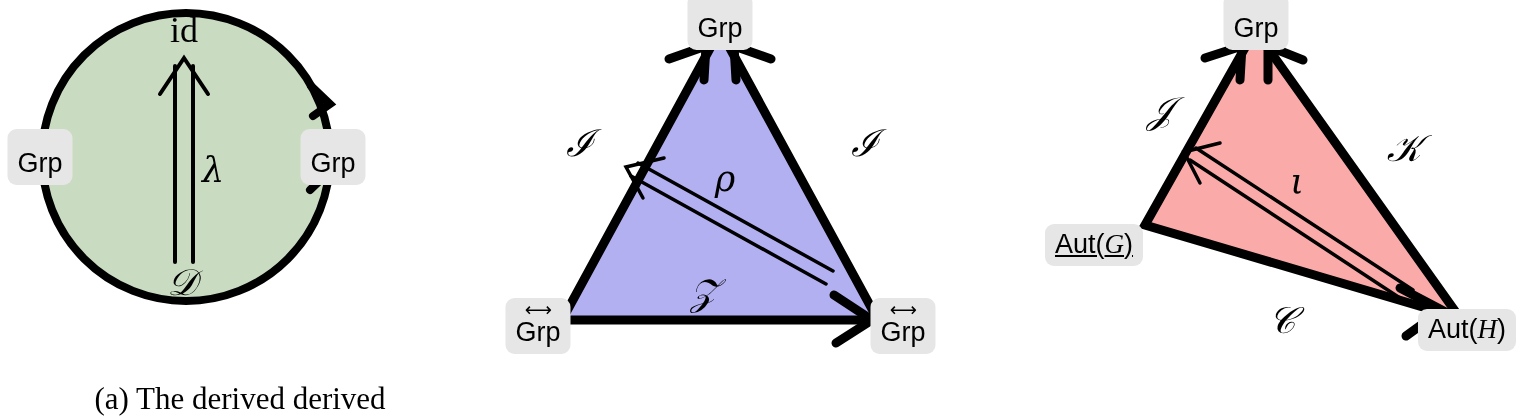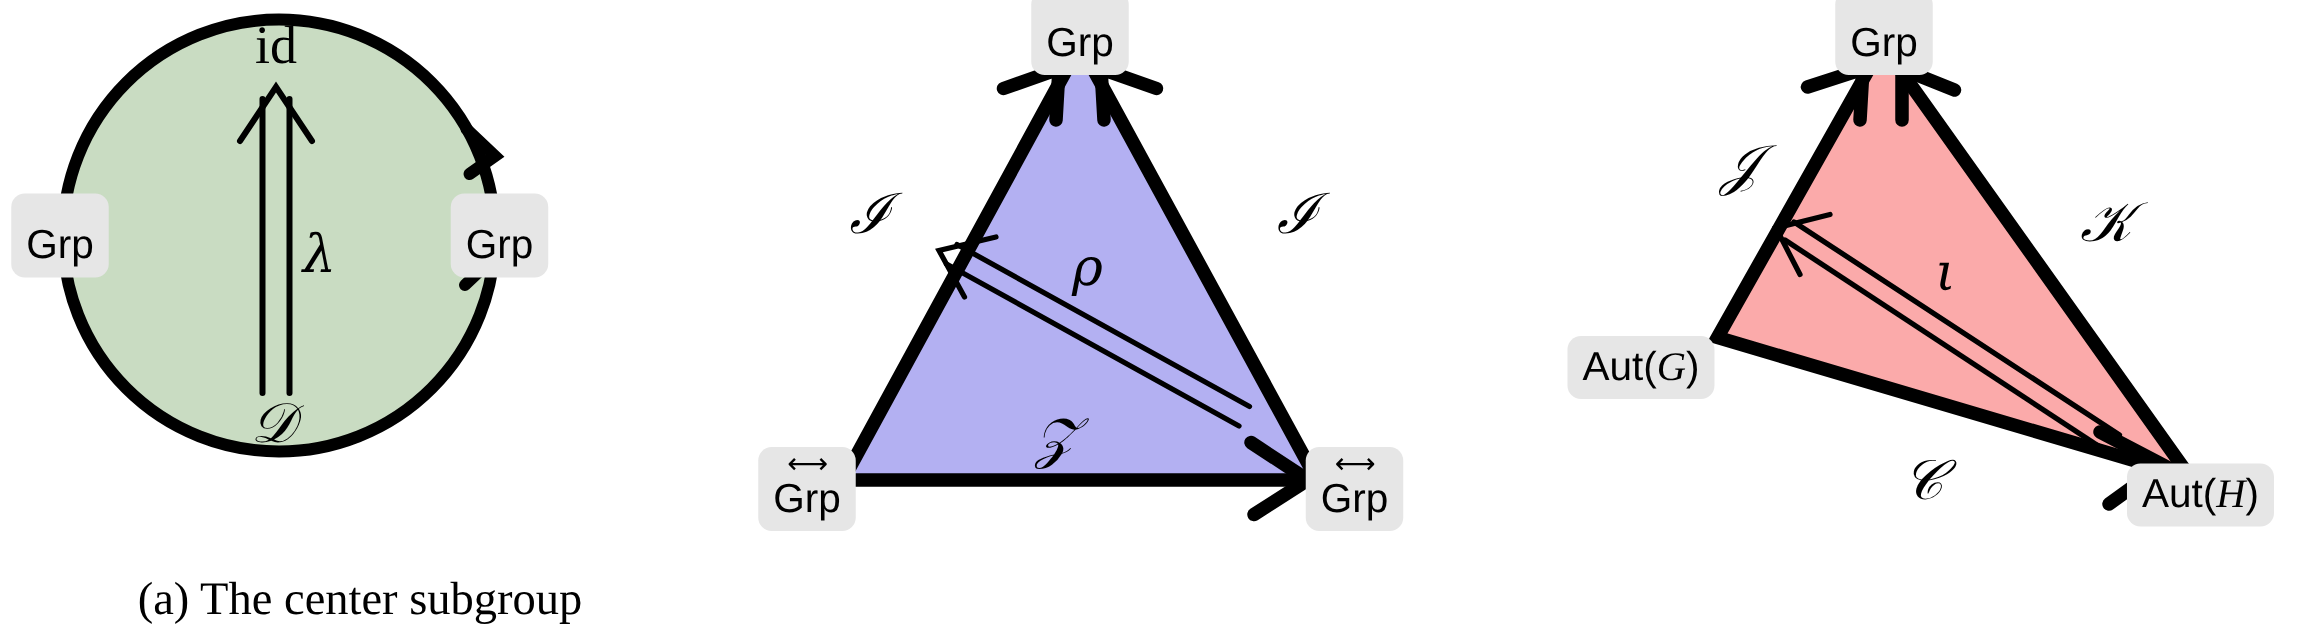--- a/index.html
+++ b/index.html
@@ -124,21 +124,21 @@
       <span class="node-biarrow"></span>
       <span>Grp</span>
     </div>
 
     <div class="mlabel plainlabel" style="left:184px; top:30px;">id</div>
 
     <div class="mlabel greek" style="left:213px; top:170px;">λ</div>
 
     <div class="mlabel script" style="left:182px; top:282px;">𝒟</div>
 
-    <div class="caption">(a) The center subgroup</div>
+    <div class="caption">(a) The derived derived</div>
   </div>
 
   <div class="panel" id="panel-b" style="left:480px; width:520px;">
     <svg class="panel-canvas" width="520" height="419" viewBox="0 0 520 419">
 
       <polygon points="240,30 82,320 398,320" fill="#b3b0f2" stroke="#000000" stroke-width="9" stroke-linejoin="miter"></polygon>
 
       <g fill="none" stroke="#000000" stroke-width="9" stroke-linecap="round">
         <path d="M 189 59 L 226 46 L 224 80"></path>
       </g>
@@ -205,21 +205,21 @@
         <line x1="406" y1="302" x2="190" y2="160"></line>
         <path d="M 220 143 L 184 152 L 200 183"></path>
       </g>
     </svg>
 
     <div class="node" style="left:256px; top:22px;">
       <span class="node-biarrow"></span>
       <span>Grp</span>
     </div>
 
-    <div class="node" style="left:94px; top:245px;">
+    <div class="node" style="left:94px; top:245px;text-decoration:underline;">
       <span><span>Aut(</span><span class="ital">G</span><span>)</span></span>
     </div>
 
     <div class="node" style="left:467px; top:330px;">
       <span><span>Aut(</span><span class="ital">H</span><span>)</span></span>
     </div>
 
     <div class="mlabel script" style="left:160px; top:110px;">𝒥</div>
 
     <div class="mlabel script" style="left:404px; top:148px;">𝒦</div>

